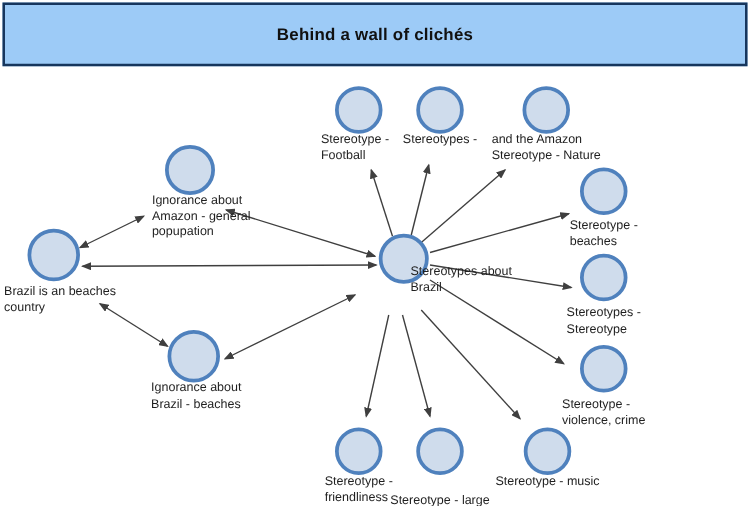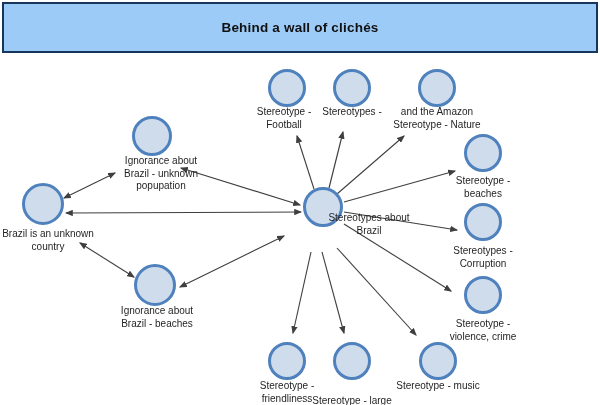--- a/index.html
+++ b/index.html
@@ -32,21 +32,20 @@
   .node-circle {
     position: absolute;
     box-sizing: border-box;
     border-radius: 50%;
     background: var(--node-fill, #cfdcec);
     border: 3px solid var(--node-border, #4f81bd);
   }
   .node-label {
     position: absolute;
     transform: translateX(-50%);
-    text-align: center;
     font-size: 10px;
     line-height: 12.5px;
     color: #1f1f1f;
     white-space: nowrap;
   }
 </style>
 </head>
 <body>
 
 <div class="canvas" style="--canvas-bg: #ffffff; --header-fill: #9dcbf7; --header-border: #17365d; --node-fill: #cfdcec; --node-border: #4f81bd; --arrow: #3f3f3f;">
@@ -80,27 +79,27 @@
   </svg>
 
   <div id="nodes-layer">
       <div class="node-circle" style="left: 303px; top: 187px; width: 40px; height: 40px;"></div>
       <div class="node-label" style="left: 325px; top: 212px; margin-left: 44px;">
         <div>Stereotypes about</div>
         <div>Brazil</div>
       </div>
       <div class="node-circle" style="left: 22px; top: 183px; width: 42px; height: 42px;"></div>
       <div class="node-label" style="left: 48px; top: 228px;">
-        <div>Brazil is an unknown</div>
+        <div>Brazil is an beaches</div>
         <div>country</div>
       </div>
       <div class="node-circle" style="left: 132px; top: 116px; width: 40px; height: 40px;"></div>
       <div class="node-label" style="left: 161px; top: 155px;">
         <div>Ignorance about</div>
-        <div>Brazil - unknown</div>
+        <div>Amazon - general</div>
         <div>popupation</div>
       </div>
       <div class="node-circle" style="left: 134px; top: 264px; width: 42px; height: 42px;"></div>
       <div class="node-label" style="left: 157px; top: 305px;">
         <div>Ignorance about</div>
         <div>Brazil - beaches</div>
       </div>
       <div class="node-circle" style="left: 268px; top: 69px; width: 38px; height: 38px;"></div>
       <div class="node-label" style="left: 284px; top: 106px;">
         <div>Stereotype -</div>
@@ -116,21 +115,21 @@
         <div>Stereotype - Nature</div>
       </div>
       <div class="node-circle" style="left: 464px; top: 134px; width: 38px; height: 38px;"></div>
       <div class="node-label" style="left: 483px; top: 175px;">
         <div>Stereotype -</div>
         <div>beaches</div>
       </div>
       <div class="node-circle" style="left: 464px; top: 203px; width: 38px; height: 38px;"></div>
       <div class="node-label" style="left: 483px; top: 245px;">
         <div>Stereotypes -</div>
-        <div>Corruption</div>
+        <div>Stereotype</div>
       </div>
       <div class="node-circle" style="left: 464px; top: 276px; width: 38px; height: 38px;"></div>
       <div class="node-label" style="left: 483px; top: 318px;">
         <div>Stereotype -</div>
         <div>violence, crime</div>
       </div>
       <div class="node-circle" style="left: 268px; top: 342px; width: 38px; height: 38px;"></div>
       <div class="node-label" style="left: 287px; top: 380px;">
         <div>Stereotype -</div>
         <div>friendliness</div>

